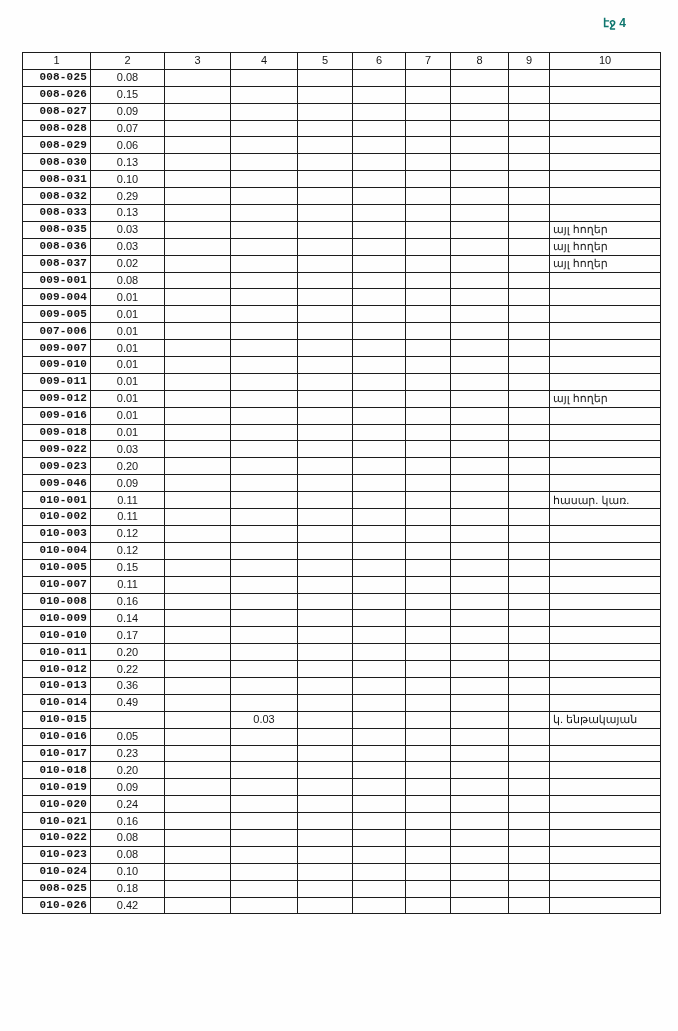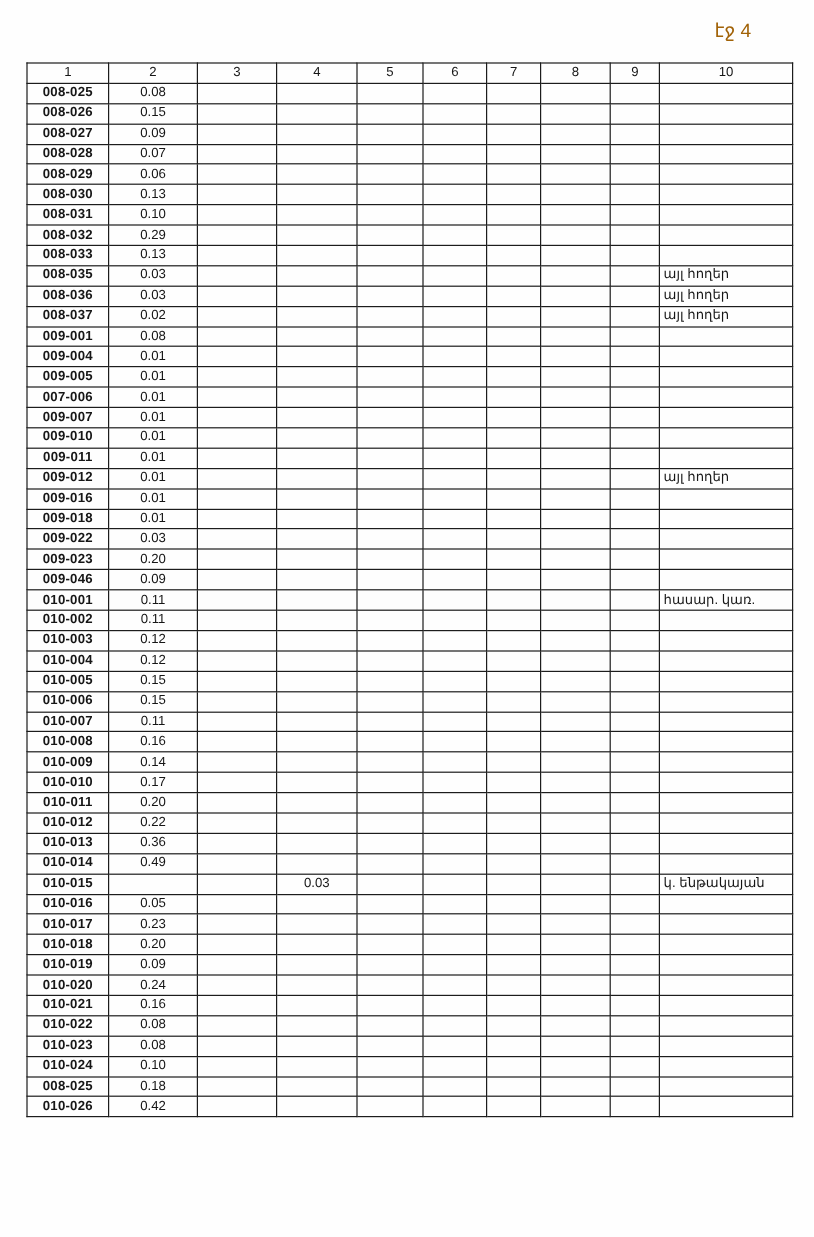--- a/index.html
+++ b/index.html
@@ -13,23 +13,23 @@
     position: relative;
     width: 678px;
     height: 1031px;
     background: #fefefe;
     overflow: hidden;
   }
   .page-label {
     position: absolute;
     top: 16px;
     right: 52px;
-    font-size: 16px;
-    font-weight: normal;
-    color: #a16207;
+    font-size: 12px;
+    font-weight: bold;
+    color: #0f766e;
   }
   table.doc-table {
     position: absolute;
     left: 22px;
     top: 52px;
     width: 638px;
     border-collapse: collapse;
     table-layout: fixed;
     font-size: 11px;
     color: #161616;
@@ -41,21 +41,21 @@
     padding: 0 3px;
     overflow: hidden;
     white-space: nowrap;
     line-height: 1;
   }
   table.doc-table th {
     font-weight: normal;
     text-align: center;
     vertical-align: middle;
   }
-  td.col-code { text-align: center; font-weight: bold; letter-spacing: 0.2px; }
+  td.col-code { text-align: right; font-weight: bold; letter-spacing: 0.2px; font-family: Liberation Mono, monospace; }
   td.col-val  { text-align: center; }
   td.col-note { text-align: left; }
 </style>
 </head>
 <body>
 
 <div class="page">
 
   <div class="page-label">էջ 4</div>
 
@@ -441,32 +441,20 @@
           <td class="col-val"></td>
           <td class="col-val"></td>
           <td class="col-val"></td>
           <td class="col-val"></td>
           <td class="col-val"></td>
           <td class="col-val"></td>
           <td class="col-val"></td>
           <td class="col-note"></td>
         </tr>
         <tr>
-          <td class="col-code">010-006</td>
-          <td class="col-val">0.15</td>
-          <td class="col-val"></td>
-          <td class="col-val"></td>
-          <td class="col-val"></td>
-          <td class="col-val"></td>
-          <td class="col-val"></td>
-          <td class="col-val"></td>
-          <td class="col-val"></td>
-          <td class="col-note"></td>
-        </tr>
-        <tr>
           <td class="col-code">010-007</td>
           <td class="col-val">0.11</td>
           <td class="col-val"></td>
           <td class="col-val"></td>
           <td class="col-val"></td>
           <td class="col-val"></td>
           <td class="col-val"></td>
           <td class="col-val"></td>
           <td class="col-val"></td>
           <td class="col-note"></td>

